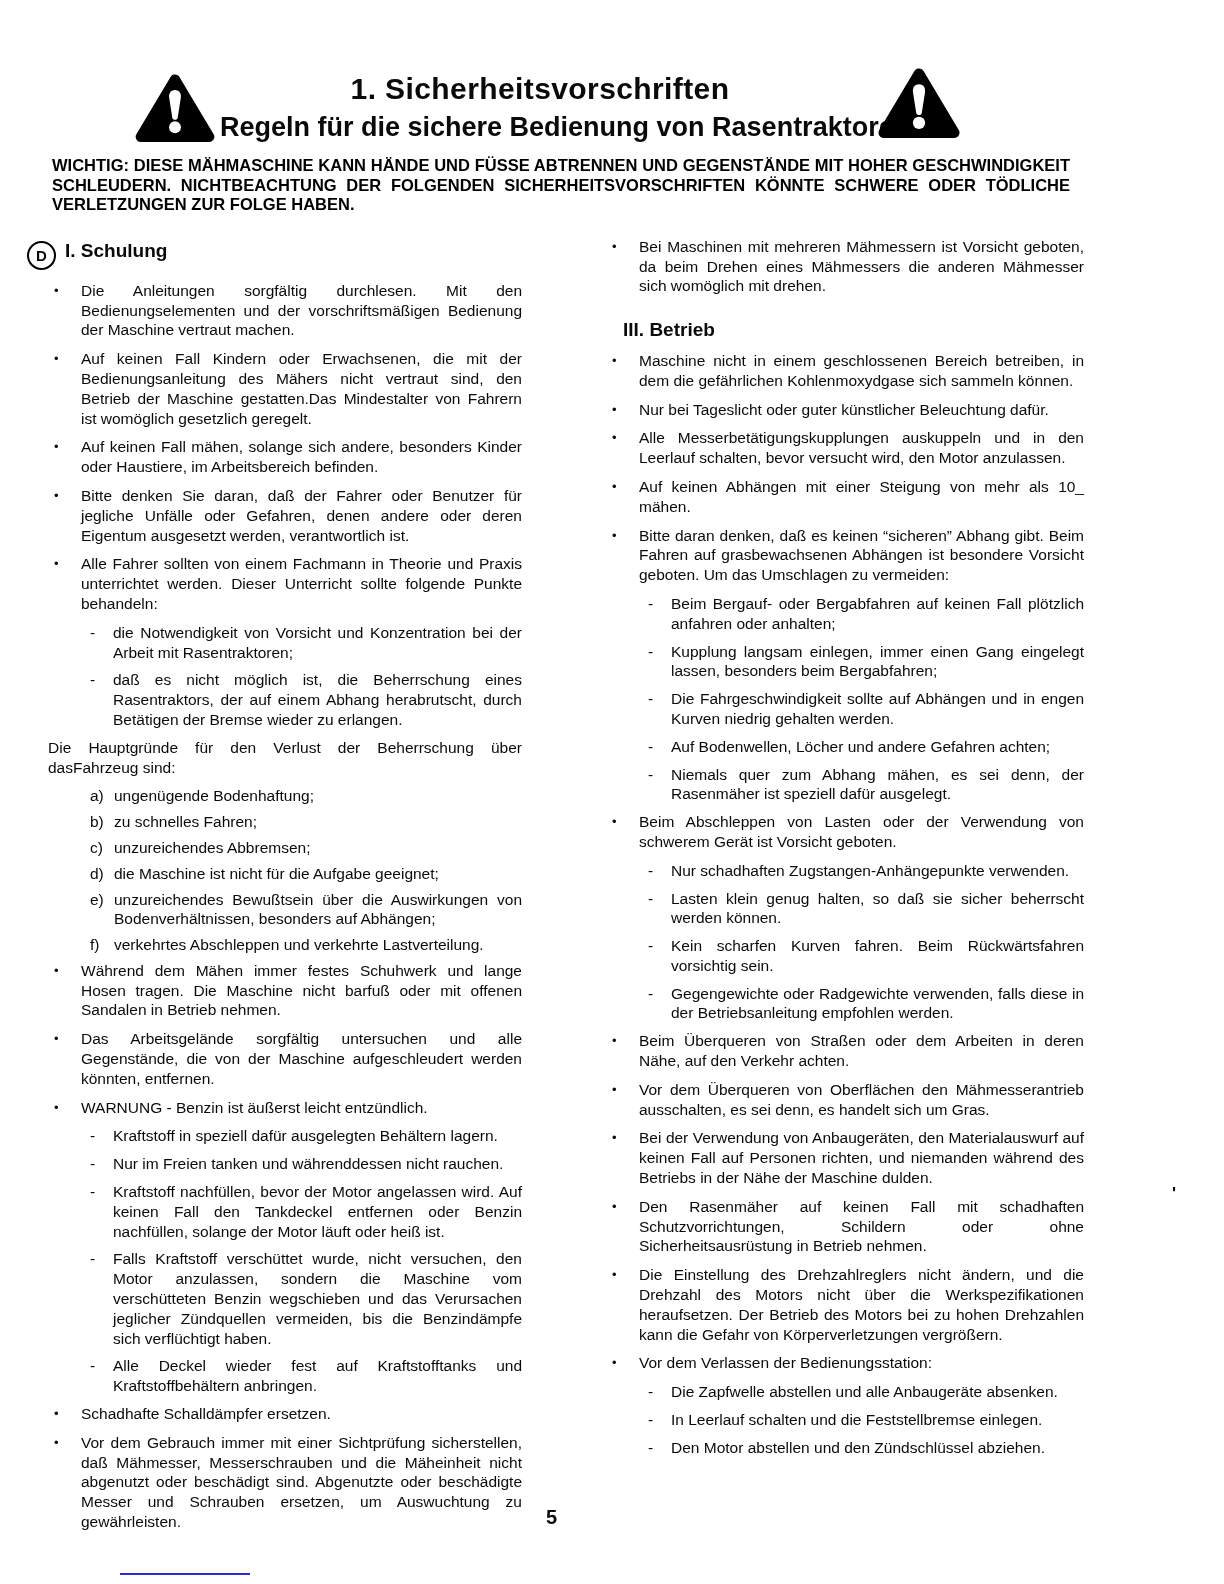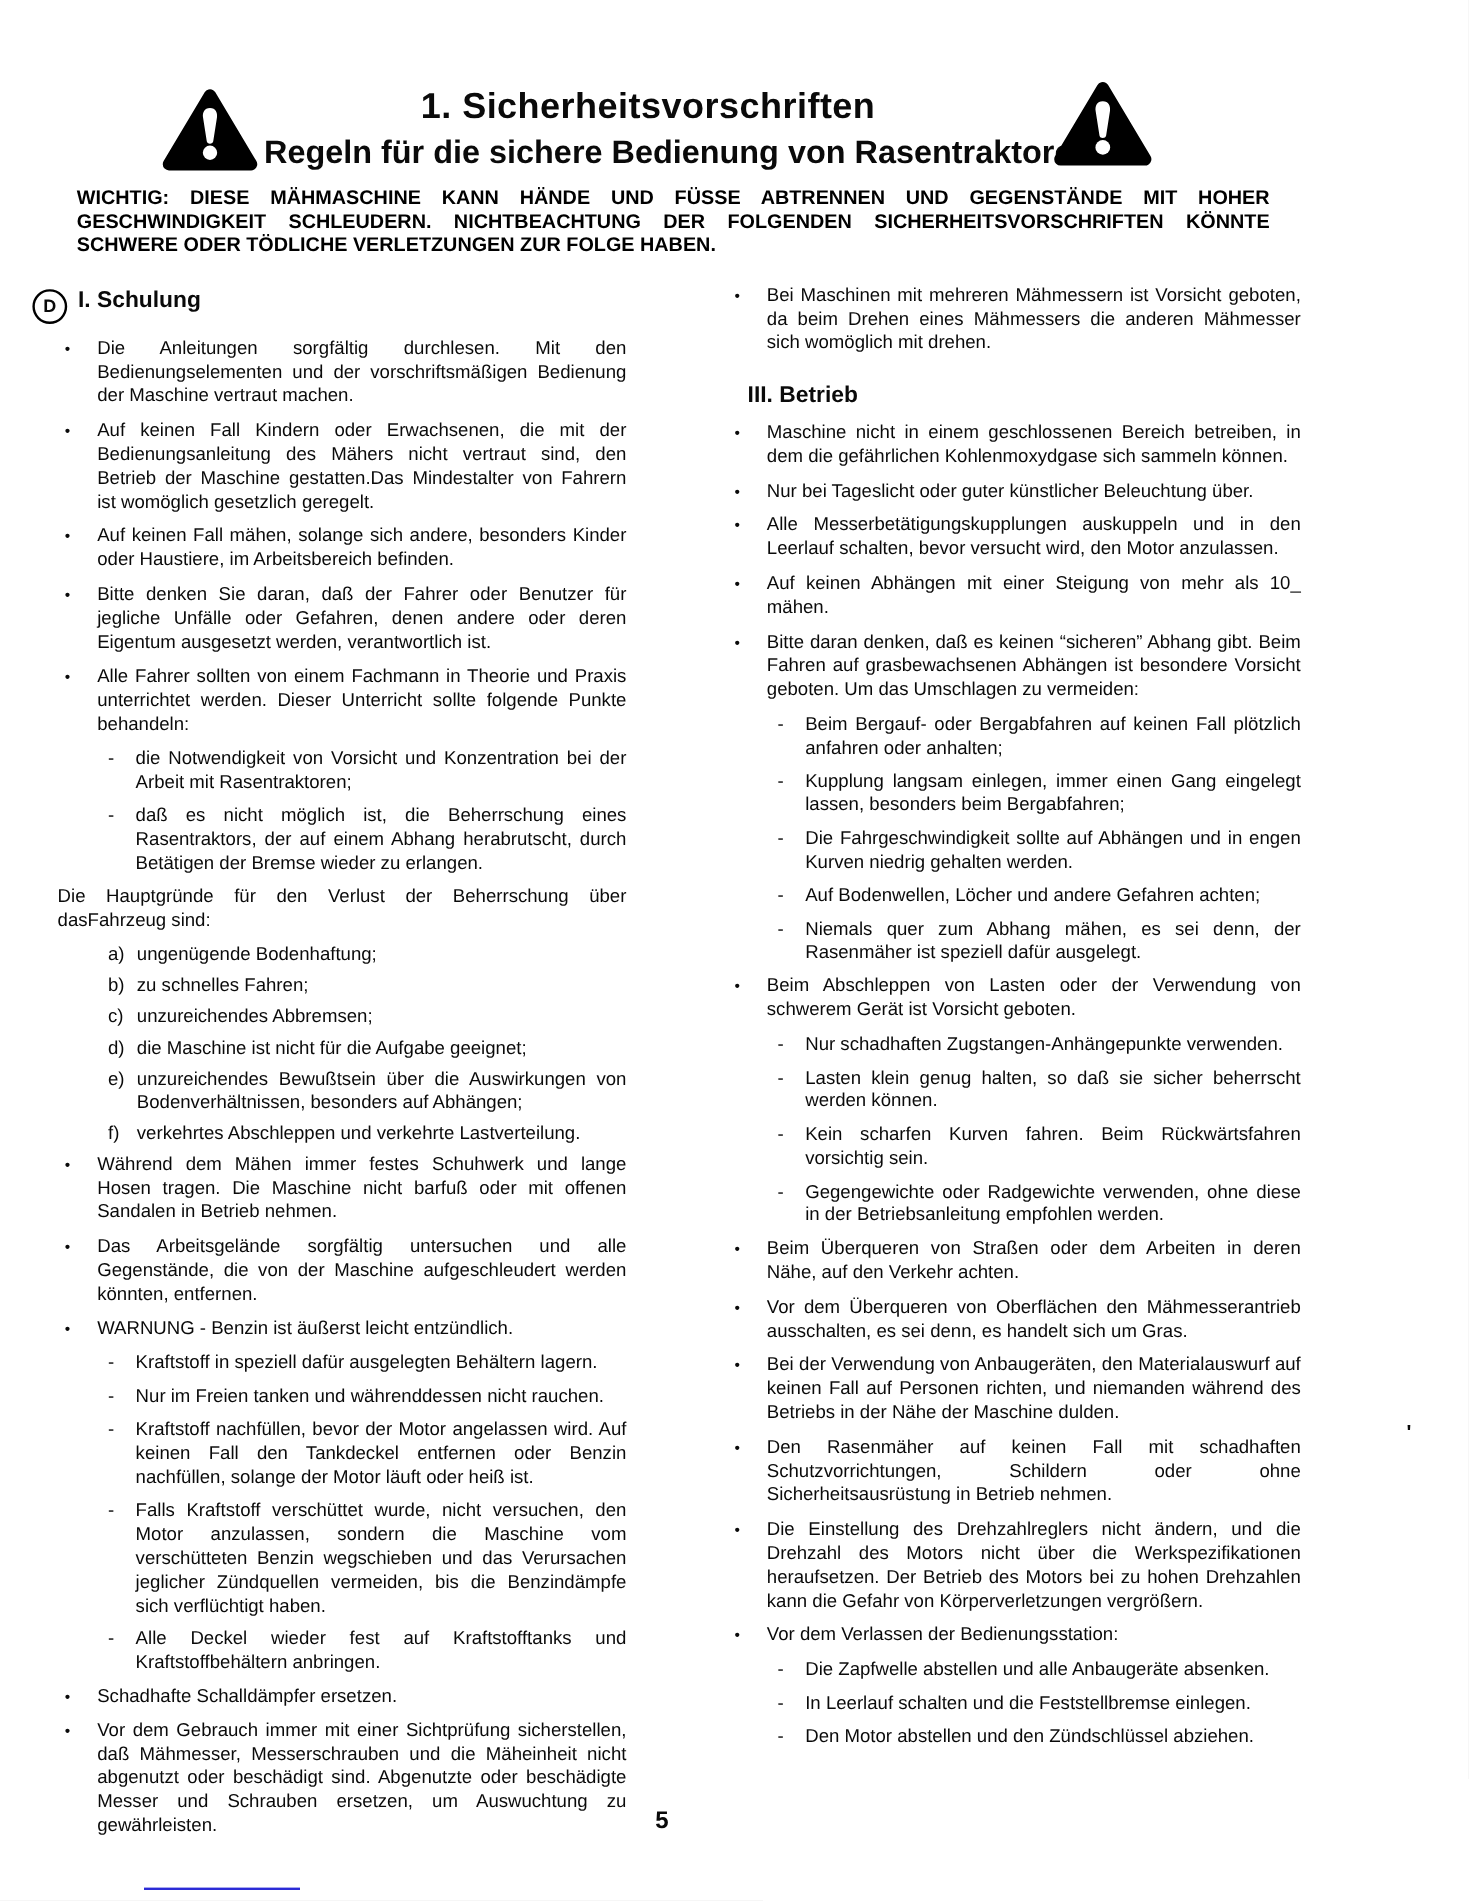--- a/index.html
+++ b/index.html
@@ -15,21 +15,21 @@
   
   .header{position:relative;height:146px;}
   .tri{position:absolute;}
   .tri-left{left:133px;top:74px;width:84px;height:70px;}
   .tri-right{left:876px;top:68px;width:86px;height:72px;}
   .titles{position:absolute;left:220px;top:72px;width:640px;text-align:center;}
   .doc-title{font-size:30px;font-weight:bold;letter-spacing:.4px;white-space:nowrap;}
   .doc-subtitle{font-size:27px;font-weight:bold;margin-top:6px;white-space:nowrap;}
   
   .important{
-    margin:10px 16px 0;
+    margin:10px 4px 0;
     padding:0 150px 0 48px;
     font-size:16.5px;font-weight:bold;line-height:19.6px;
     text-align:justify;color:#000;
   }
   
   .content{display:flex;padding-left:48px;margin-top:22px;}
   .col{font-size:15.5px;line-height:19.8px;}
   .col-left{width:474px;margin-right:84px;}
   .col-right{width:478px;}
   .sec-heading{font-size:19px;font-weight:bold;padding-left:17px;margin:24px 0 11px;}
@@ -183,21 +183,21 @@
           <span class="marker">•</span>
           <div class="txt">Bei Maschinen mit mehreren Mähmessern ist Vorsicht geboten, da beim Drehen eines Mähmessers die anderen Mähmesser sich womöglich mit drehen.</div>
         </div>
         <div class="sec-heading"><span>III. Betrieb</span></div>
         <div class="block bullet">
           <span class="marker">•</span>
           <div class="txt">Maschine nicht in einem geschlossenen Bereich betreiben, in dem die gefährlichen Kohlenmoxydgase sich sammeln können.</div>
         </div>
         <div class="block bullet">
           <span class="marker">•</span>
-          <div class="txt">Nur bei Tageslicht oder guter künstlicher Beleuchtung über.</div>
+          <div class="txt">Nur bei Tageslicht oder guter künstlicher Beleuchtung dafür.</div>
         </div>
         <div class="block bullet">
           <span class="marker">•</span>
           <div class="txt">Alle Messerbetätigungskupplungen auskuppeln und in den Leerlauf schalten, bevor versucht wird, den Motor anzulassen.</div>
         </div>
         <div class="block bullet">
           <span class="marker">•</span>
           <div class="txt">Auf keinen Abhängen mit einer Steigung von mehr als 10_ mähen.</div>
         </div>
         <div class="block bullet">
@@ -235,21 +235,21 @@
         <div class="block dash">
           <span class="marker">-</span>
           <div class="txt">Lasten klein genug halten, so daß sie sicher beherrscht werden können.</div>
         </div>
         <div class="block dash">
           <span class="marker">-</span>
           <div class="txt">Kein scharfen Kurven fahren.  Beim Rückwärtsfahren vorsichtig sein.</div>
         </div>
         <div class="block dash">
           <span class="marker">-</span>
-          <div class="txt">Gegengewichte oder Radgewichte verwenden, ohne diese in der Betriebsanleitung empfohlen werden.</div>
+          <div class="txt">Gegengewichte oder Radgewichte verwenden, falls diese in der Betriebsanleitung empfohlen werden.</div>
         </div>
         <div class="block bullet">
           <span class="marker">•</span>
           <div class="txt">Beim Überqueren von Straßen oder dem Arbeiten in deren Nähe, auf den Verkehr achten.</div>
         </div>
         <div class="block bullet">
           <span class="marker">•</span>
           <div class="txt">Vor dem Überqueren von Oberflächen den Mähmesserantrieb ausschalten, es sei denn, es handelt sich um Gras.</div>
         </div>
         <div class="block bullet">

